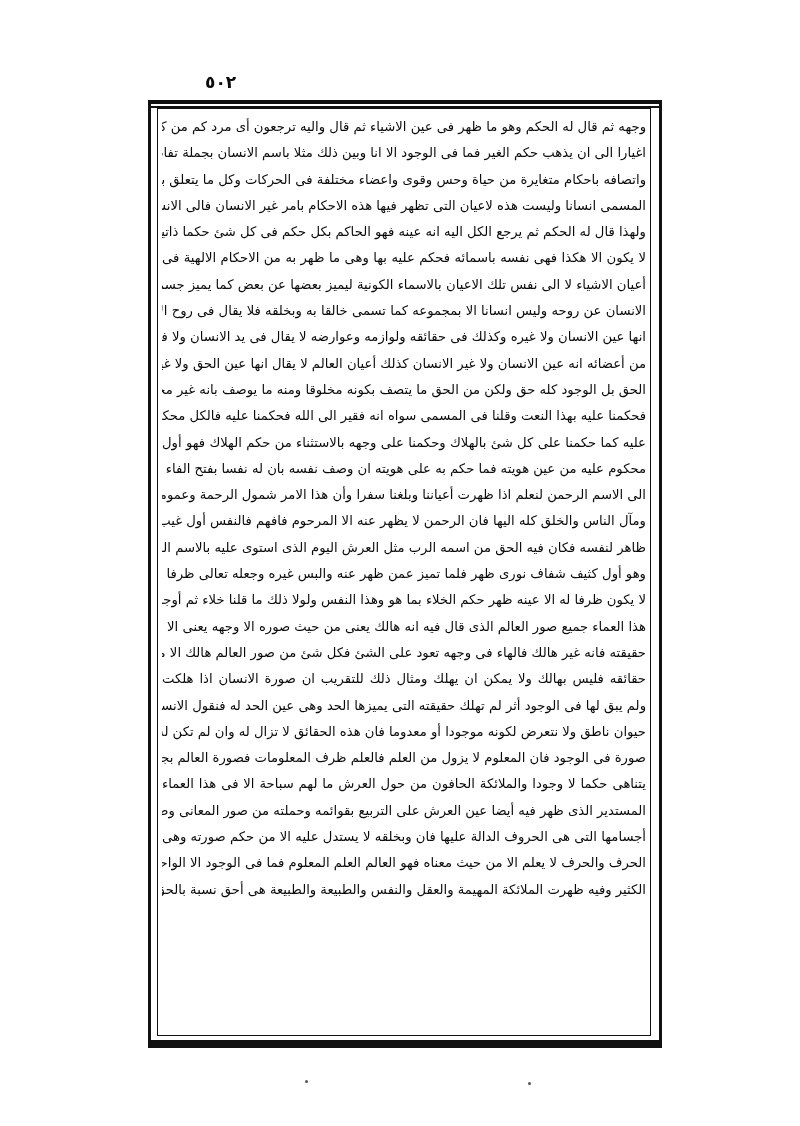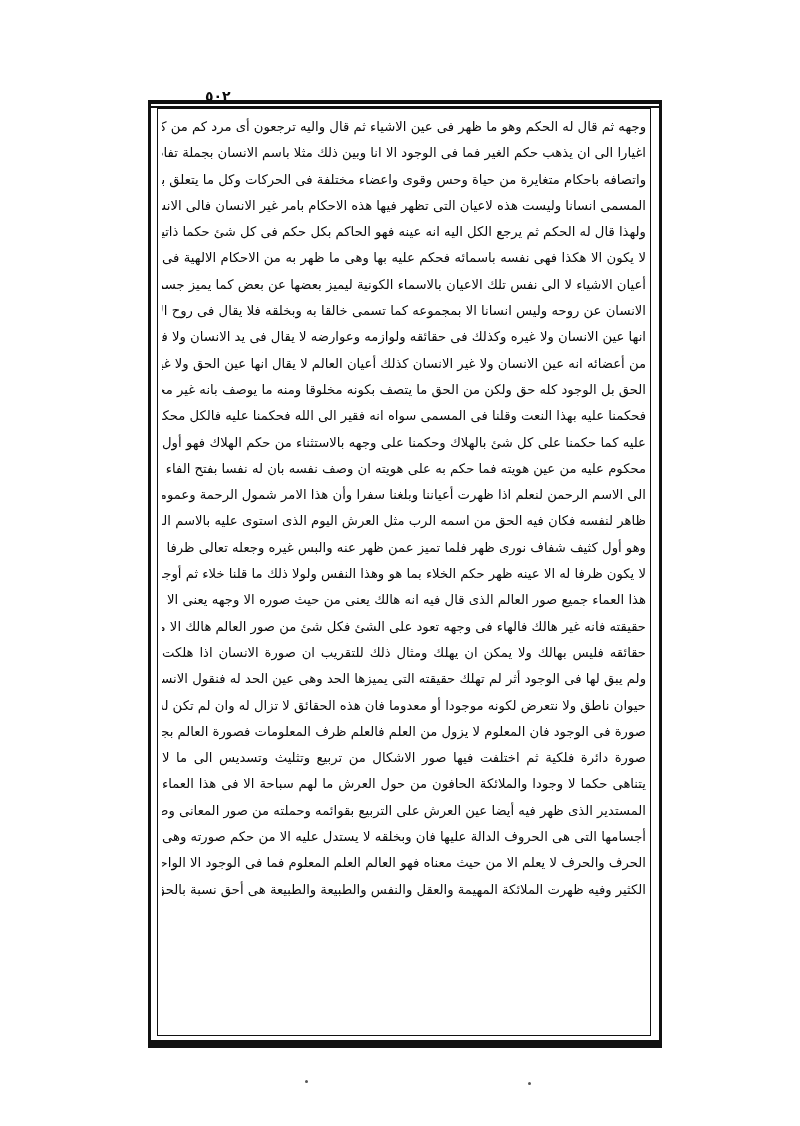--- a/index.html
+++ b/index.html
@@ -1,21 +1,21 @@
 <!DOCTYPE html>
 <html><head>
 <meta charset="utf-8">
 <style>
   html, body { margin: 0; padding: 0; }
   body {
     width: 800px; height: 1126px; background: #ffffff; position: relative; overflow: hidden;
     font-family: "DejaVu Sans", sans-serif; color: #0a0a0a;
   }
   .page-number {
-    position: absolute; left: 205px; top: 88px; font-size: 14px; font-weight: bold;
+    position: absolute; left: 205px; top: 72px; font-size: 17px; font-weight: bold;
     font-family: "DejaVu Sans", sans-serif; letter-spacing: 1px;
   }
   .frame-outer {
     position: absolute; left: 148px; top: 100px; width: 514px; height: 948px;
     border: 3px solid #111; border-top-width: 4px; border-bottom-width: 6px;
     box-sizing: border-box;
   }
   .frame-inner {
     position: absolute; left: 157px; top: 108px; width: 494px; height: 928px;
     border: 1.5px solid #111; box-sizing: border-box;
@@ -55,30 +55,30 @@
     <span class="line">لا يكون الا هكذا فهى نفسه باسمائه فحكم عليه بها وهى ما ظهر به من الاحكام الالهية فى</span>
     <span class="line">أعيان الاشياء لا الى نفس تلك الاعيان بالاسماء الكونية ليميز بعضها عن بعض كما يميز جسم</span>
     <span class="line">الانسان عن روحه وليس انسانا الا بمجموعه كما تسمى خالقا به وبخلقه فلا يقال فى روح الانسان</span>
     <span class="line">انها عين الانسان ولا غيره وكذلك فى حقائقه ولوازمه وعوارضه لا يقال فى يد الانسان ولا فى شئ</span>
     <span class="line">من أعضائه انه عين الانسان ولا غير الانسان كذلك أعيان العالم لا يقال انها عين الحق ولا غير</span>
     <span class="line">الحق بل الوجود كله حق ولكن من الحق ما يتصف بكونه مخلوقا ومنه ما يوصف بانه غير مخلوق</span>
     <span class="line">فحكمنا عليه بهذا النعت وقلنا فى المسمى سواه انه فقير الى الله فحكمنا عليه فالكل محكوم</span>
     <span class="line">عليه كما حكمنا على كل شئ بالهلاك وحكمنا على وجهه بالاستثناء من حكم الهلاك فهو أول</span>
     <span class="line">محكوم عليه من عين هويته فما حكم به على هويته ان وصف نفسه بان له نفسا بفتح الفاء واضافه</span>
     <span class="line">الى الاسم الرحمن لنعلم اذا ظهرت أعياننا وبلغنا سفرا وأن هذا الامر شمول الرحمة وعموما</span>
+    <span class="line">ومآل الناس والخلق كله اليها فان الرحمن لا يظهر عنه الا المرحوم فافهم فالنفس أول غيب</span>
     <span class="line">ظاهر لنفسه فكان فيه الحق من اسمه الرب مثل العرش اليوم الذى استوى عليه بالاسم الرحمن</span>
     <span class="line">وهو أول كثيف شفاف نورى ظهر فلما تميز عمن ظهر عنه والبس غيره وجعله تعالى ظرفا له لانه</span>
     <span class="line">لا يكون ظرفا له الا عينه ظهر حكم الخلاء بما هو وهذا النفس ولولا ذلك ما قلنا خلاء ثم أوجد فى</span>
     <span class="line">هذا العماء جميع صور العالم الذى قال فيه انه هالك يعنى من حيث صوره الا وجهه يعنى الا من</span>
     <span class="line">حقيقته فانه غير هالك فالهاء فى وجهه تعود على الشئ فكل شئ من صور العالم هالك الا من</span>
     <span class="line">حقائقه فليس بهالك ولا يمكن ان يهلك ومثال ذلك للتقريب ان صورة الانسان اذا هلكت</span>
     <span class="line">ولم يبق لها فى الوجود أثر لم تهلك حقيقته التى يميزها الحد وهى عين الحد له فنقول الانسان</span>
     <span class="line">حيوان ناطق ولا نتعرض لكونه موجودا أو معدوما فان هذه الحقائق لا تزال له وان لم تكن له</span>
     <span class="line">صورة فى الوجود فان المعلوم لا يزول من العلم فالعلم ظرف المعلومات فصورة العالم بجملته</span>
-    <span class="line">صورة دائرة فلكية ثم اختلفت فيها صور الاشكال من تربيع وتثليث وتسديس الى ما لا</span>
     <span class="line">يتناهى حكما لا وجودا والملائكة الحافون من حول العرش ما لهم سباحة الا فى هذا العماء</span>
     <span class="line">المستدير الذى ظهر فيه أيضا عين العرش على التربيع بقوائمه وحملته من صور المعانى وصور</span>
     <span class="line">أجسامها التى هى الحروف الدالة عليها فان وبخلقه لا يستدل عليه الا من حكم صورته وهى</span>
     <span class="line">الحرف والحرف لا يعلم الا من حيث معناه فهو العالم العلم المعلوم فما فى الوجود الا الواحد</span>
     <span class="line">الكثير وفيه ظهرت الملائكة المهيمة والعقل والنفس والطبيعة والطبيعة هى أحق نسبة بالحق</span>
   </div>
 
 <div class="dot" style="left:305px; top:1080px;"></div>
 <div class="dot" style="left:528px; top:1082px;"></div>
 

